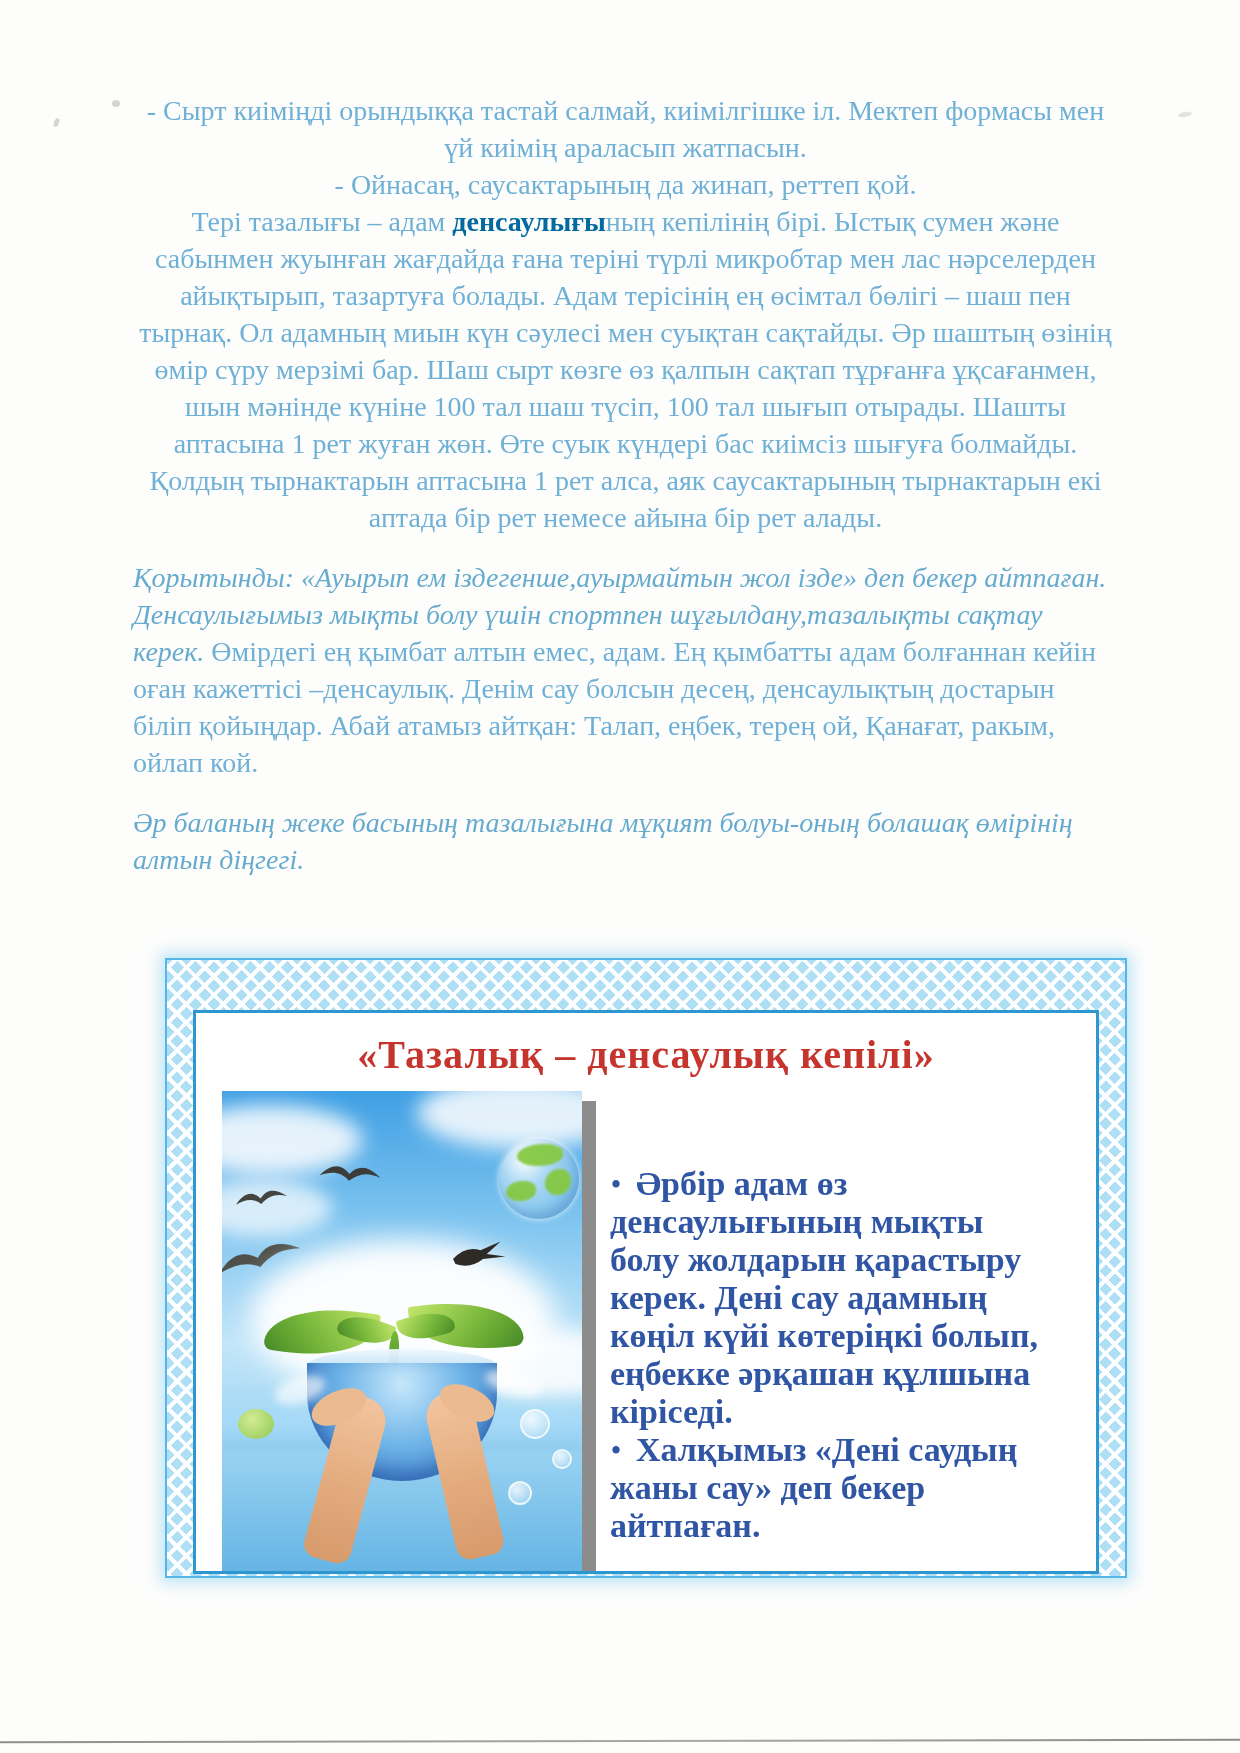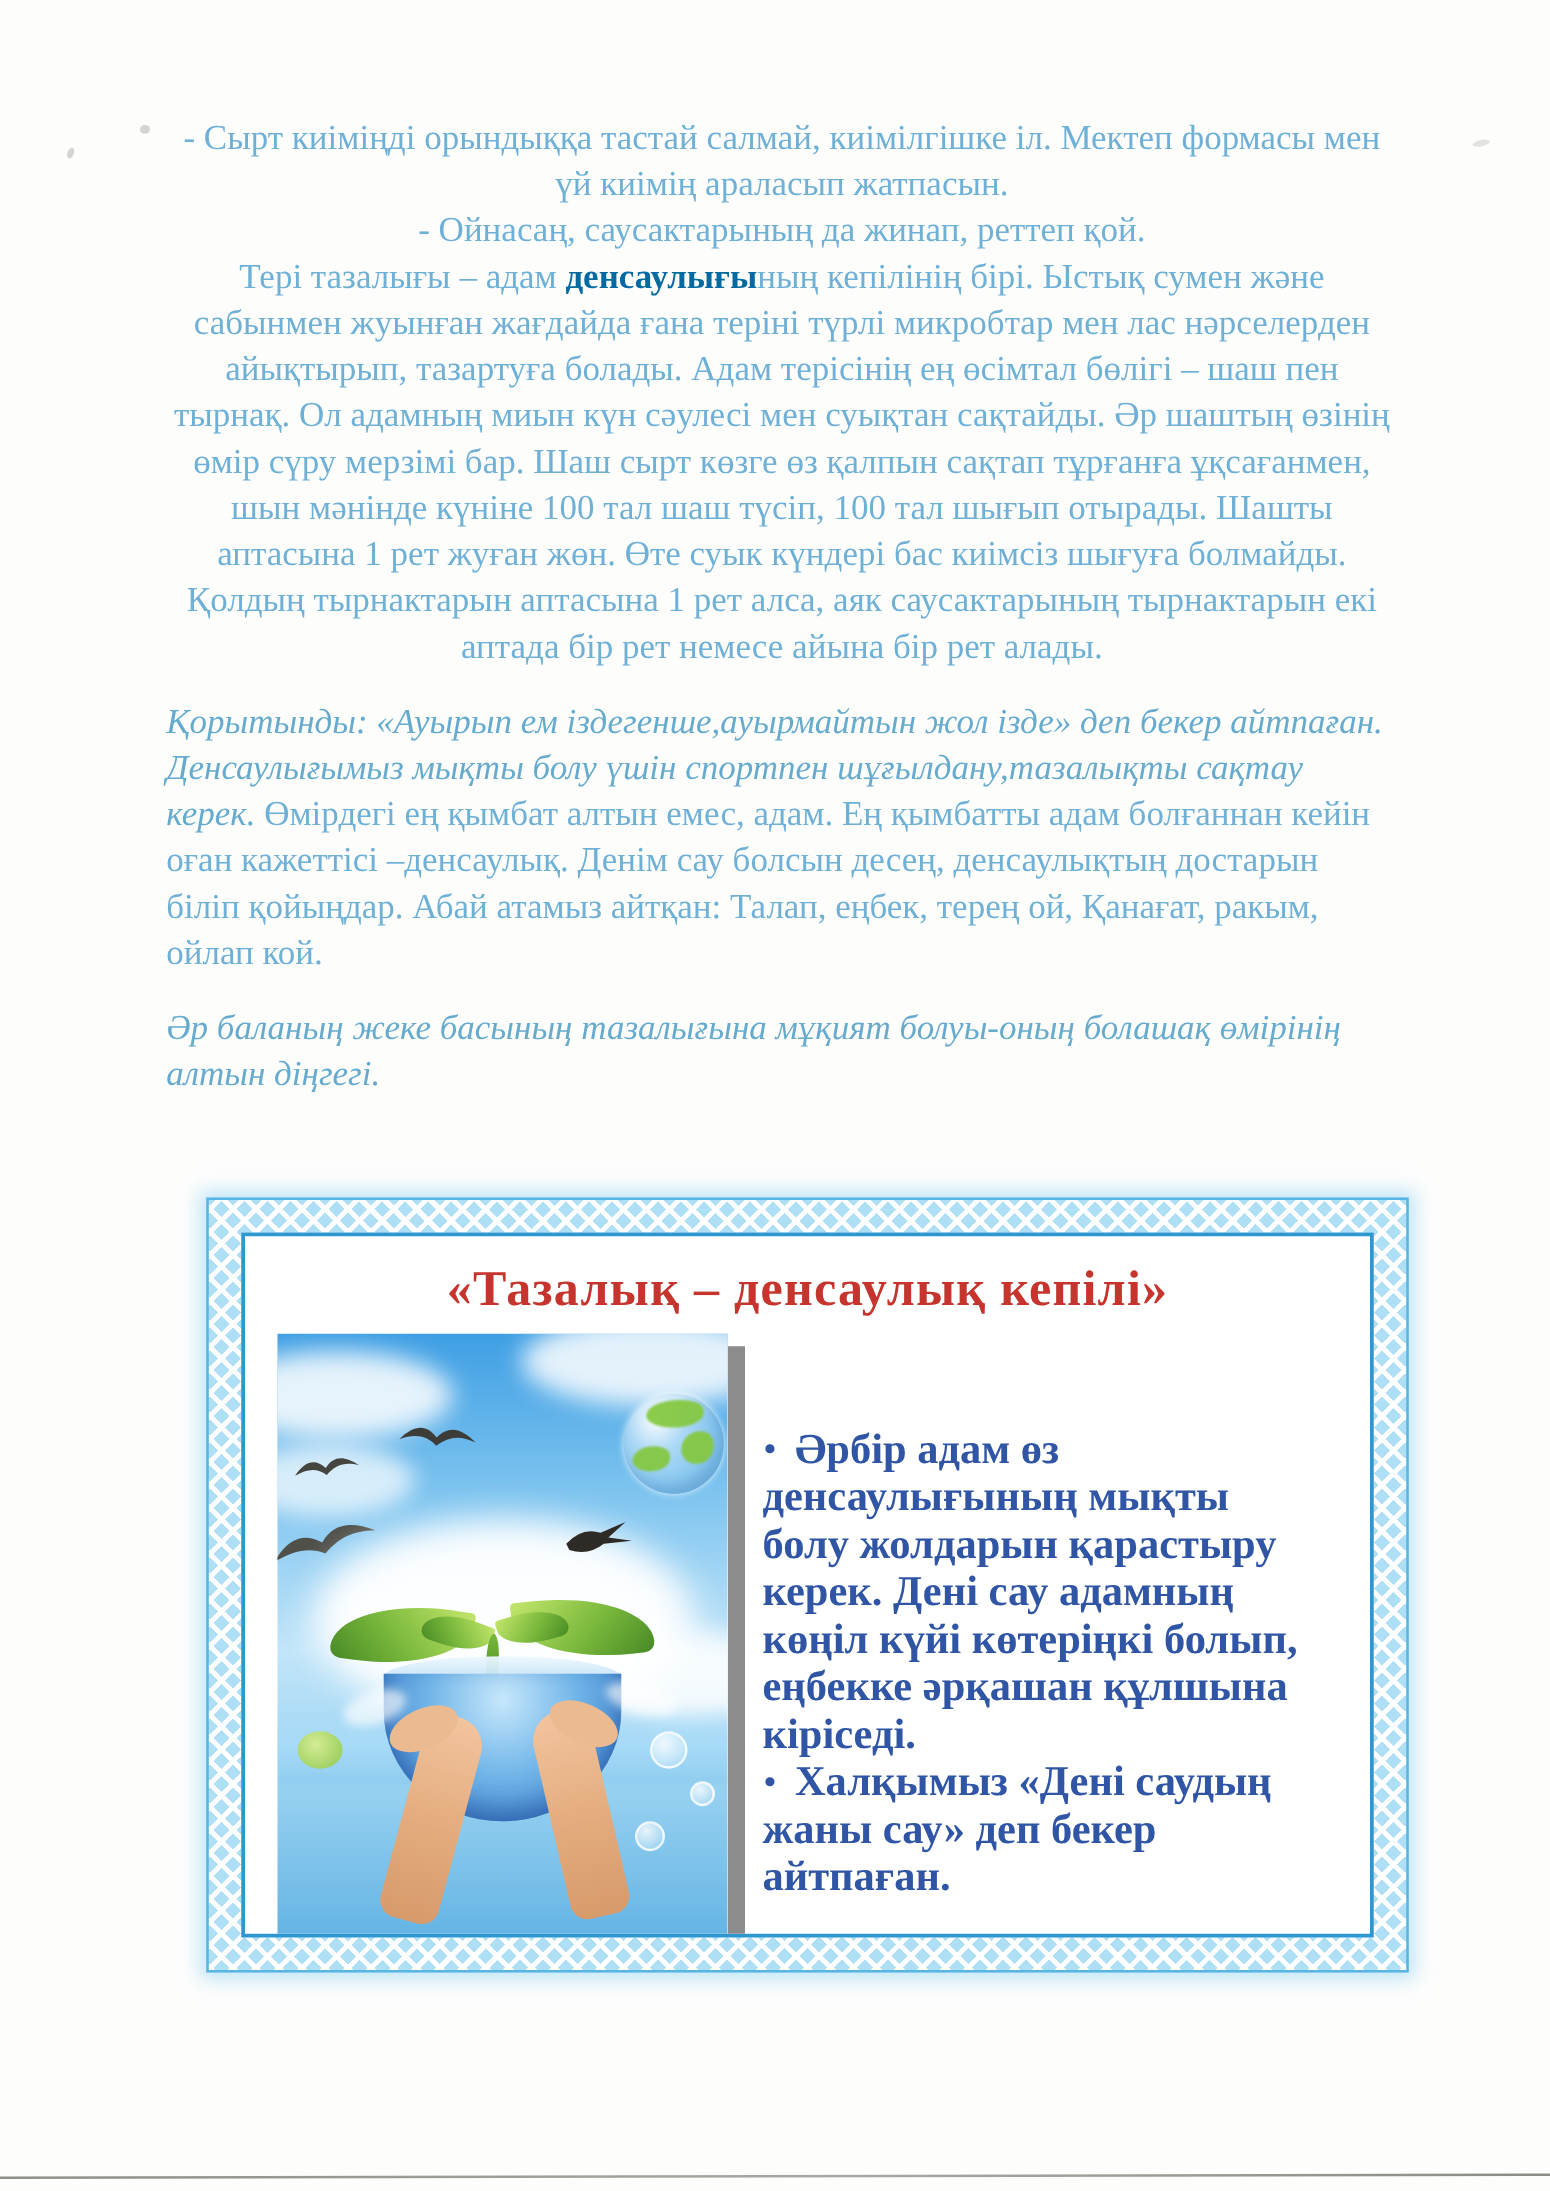--- a/index.html
+++ b/index.html
@@ -35,21 +35,21 @@
     position:absolute; left:165px; top:958px; width:962px; height:620px;
     box-sizing:border-box; border:2px solid #58b6e6; padding:26px;
     background-color:#aedff4;
     background-image:
       repeating-linear-gradient(45deg,  rgba(255,255,255,.95) 0 4px, rgba(255,255,255,0) 4px 13px),
       repeating-linear-gradient(-45deg, rgba(255,255,255,.95) 0 4px, rgba(255,255,255,0) 4px 13px);
     box-shadow:0 0 14px 5px rgba(140,210,243,.55);
   }
   .poster-inner {
     box-sizing:border-box; width:100%; height:100%;
-    background:#ffffff; border:3px solid #2f97cf; position:relative; overflow:hidden;
+    background:#ffffff; border:3px solid #2f97cf; position:relative; overflow:hidden;margin-top:24px;
   }
   .poster-title {
     margin-top:18px; text-align:center;
     font-size:40px; font-weight:bold; letter-spacing:1px; color:#c5352e;
   }
   .poster-content { display:flex; gap:18px; padding:13px 16px 0 26px; }
 
   
   .poster-image {
     position:relative; flex:0 0 360px; width:360px; height:562px; overflow:hidden;

